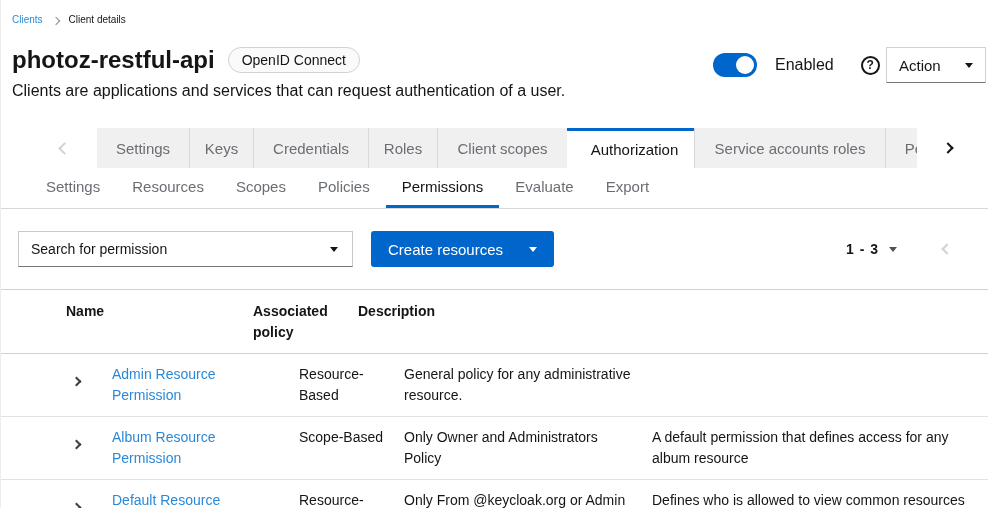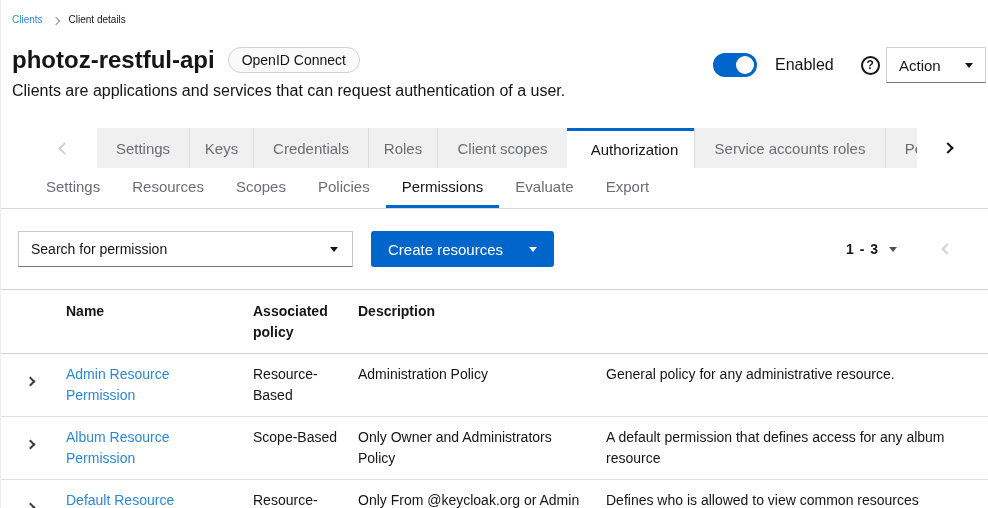--- a/index.html
+++ b/index.html
@@ -60,21 +60,21 @@
   .pagination { margin-left:auto; display:flex; align-items:center; margin-right:20px; }
   .pagination .range { font-size:14px; font-weight:700; letter-spacing:1px; }
   .pagination .caret-down { color:#4f5255; margin-left:10px; border-left-width:4px; border-right-width:4px; border-top-width:5px; }
   .pagination .prev { margin-left:46px; color:#d2d2d2; cursor:default; display:flex; align-items:center; }
 
   
   .perm-table { margin-top:22px; font-size:14px; }
   .tr { display:grid; grid-template-columns:65px 187px 105px 248px 1fr; }
   .thead { border-top:1px solid #d2d2d2; border-bottom:1px solid #d2d2d2; }
   .th { font-weight:700; padding:11px 16px 10px 0; line-height:21px; }
-  .tbody .tr { border-bottom:1px solid #e2e2e2; min-height:58px; }
+  .tbody .tr { border-bottom:1px solid #e2e2e2; min-height:58px;padding-left:46px; }
   .tbody .tr:last-child { border-bottom:none; }
   .td { padding:10px 16px 10px 0; line-height:21px; }
   .td.name { padding-right:50px; }
   .td.toggle-cell { padding:16px 0 0 26px; }
   .expand-toggle { display:inline-flex; cursor:pointer; color:#3c3f42; }
   .expand-toggle .chev { width:7px; height:7px; }
   .row-link { color:#2b88d8; text-decoration:none; cursor:pointer; }
 </style>
 </head>
 <body>
@@ -163,21 +163,20 @@
 
     <div class="tbody">
       <div class="tr">
         <div class="td toggle-cell">
           <span class="expand-toggle">
             <span class="chev right"></span>
           </span>
         </div>
         <div class="td name"><a class="row-link">Admin Resource Permission</a></div>
         <div class="td">Resource-Based</div>
-        <div class="td">Administration Policy</div>
         <div class="td">General policy for any administrative resource.</div>
       </div>
 
       <div class="tr">
         <div class="td toggle-cell">
           <span class="expand-toggle">
             <span class="chev right"></span>
           </span>
         </div>
         <div class="td name"><a class="row-link">Album Resource Permission</a></div>

